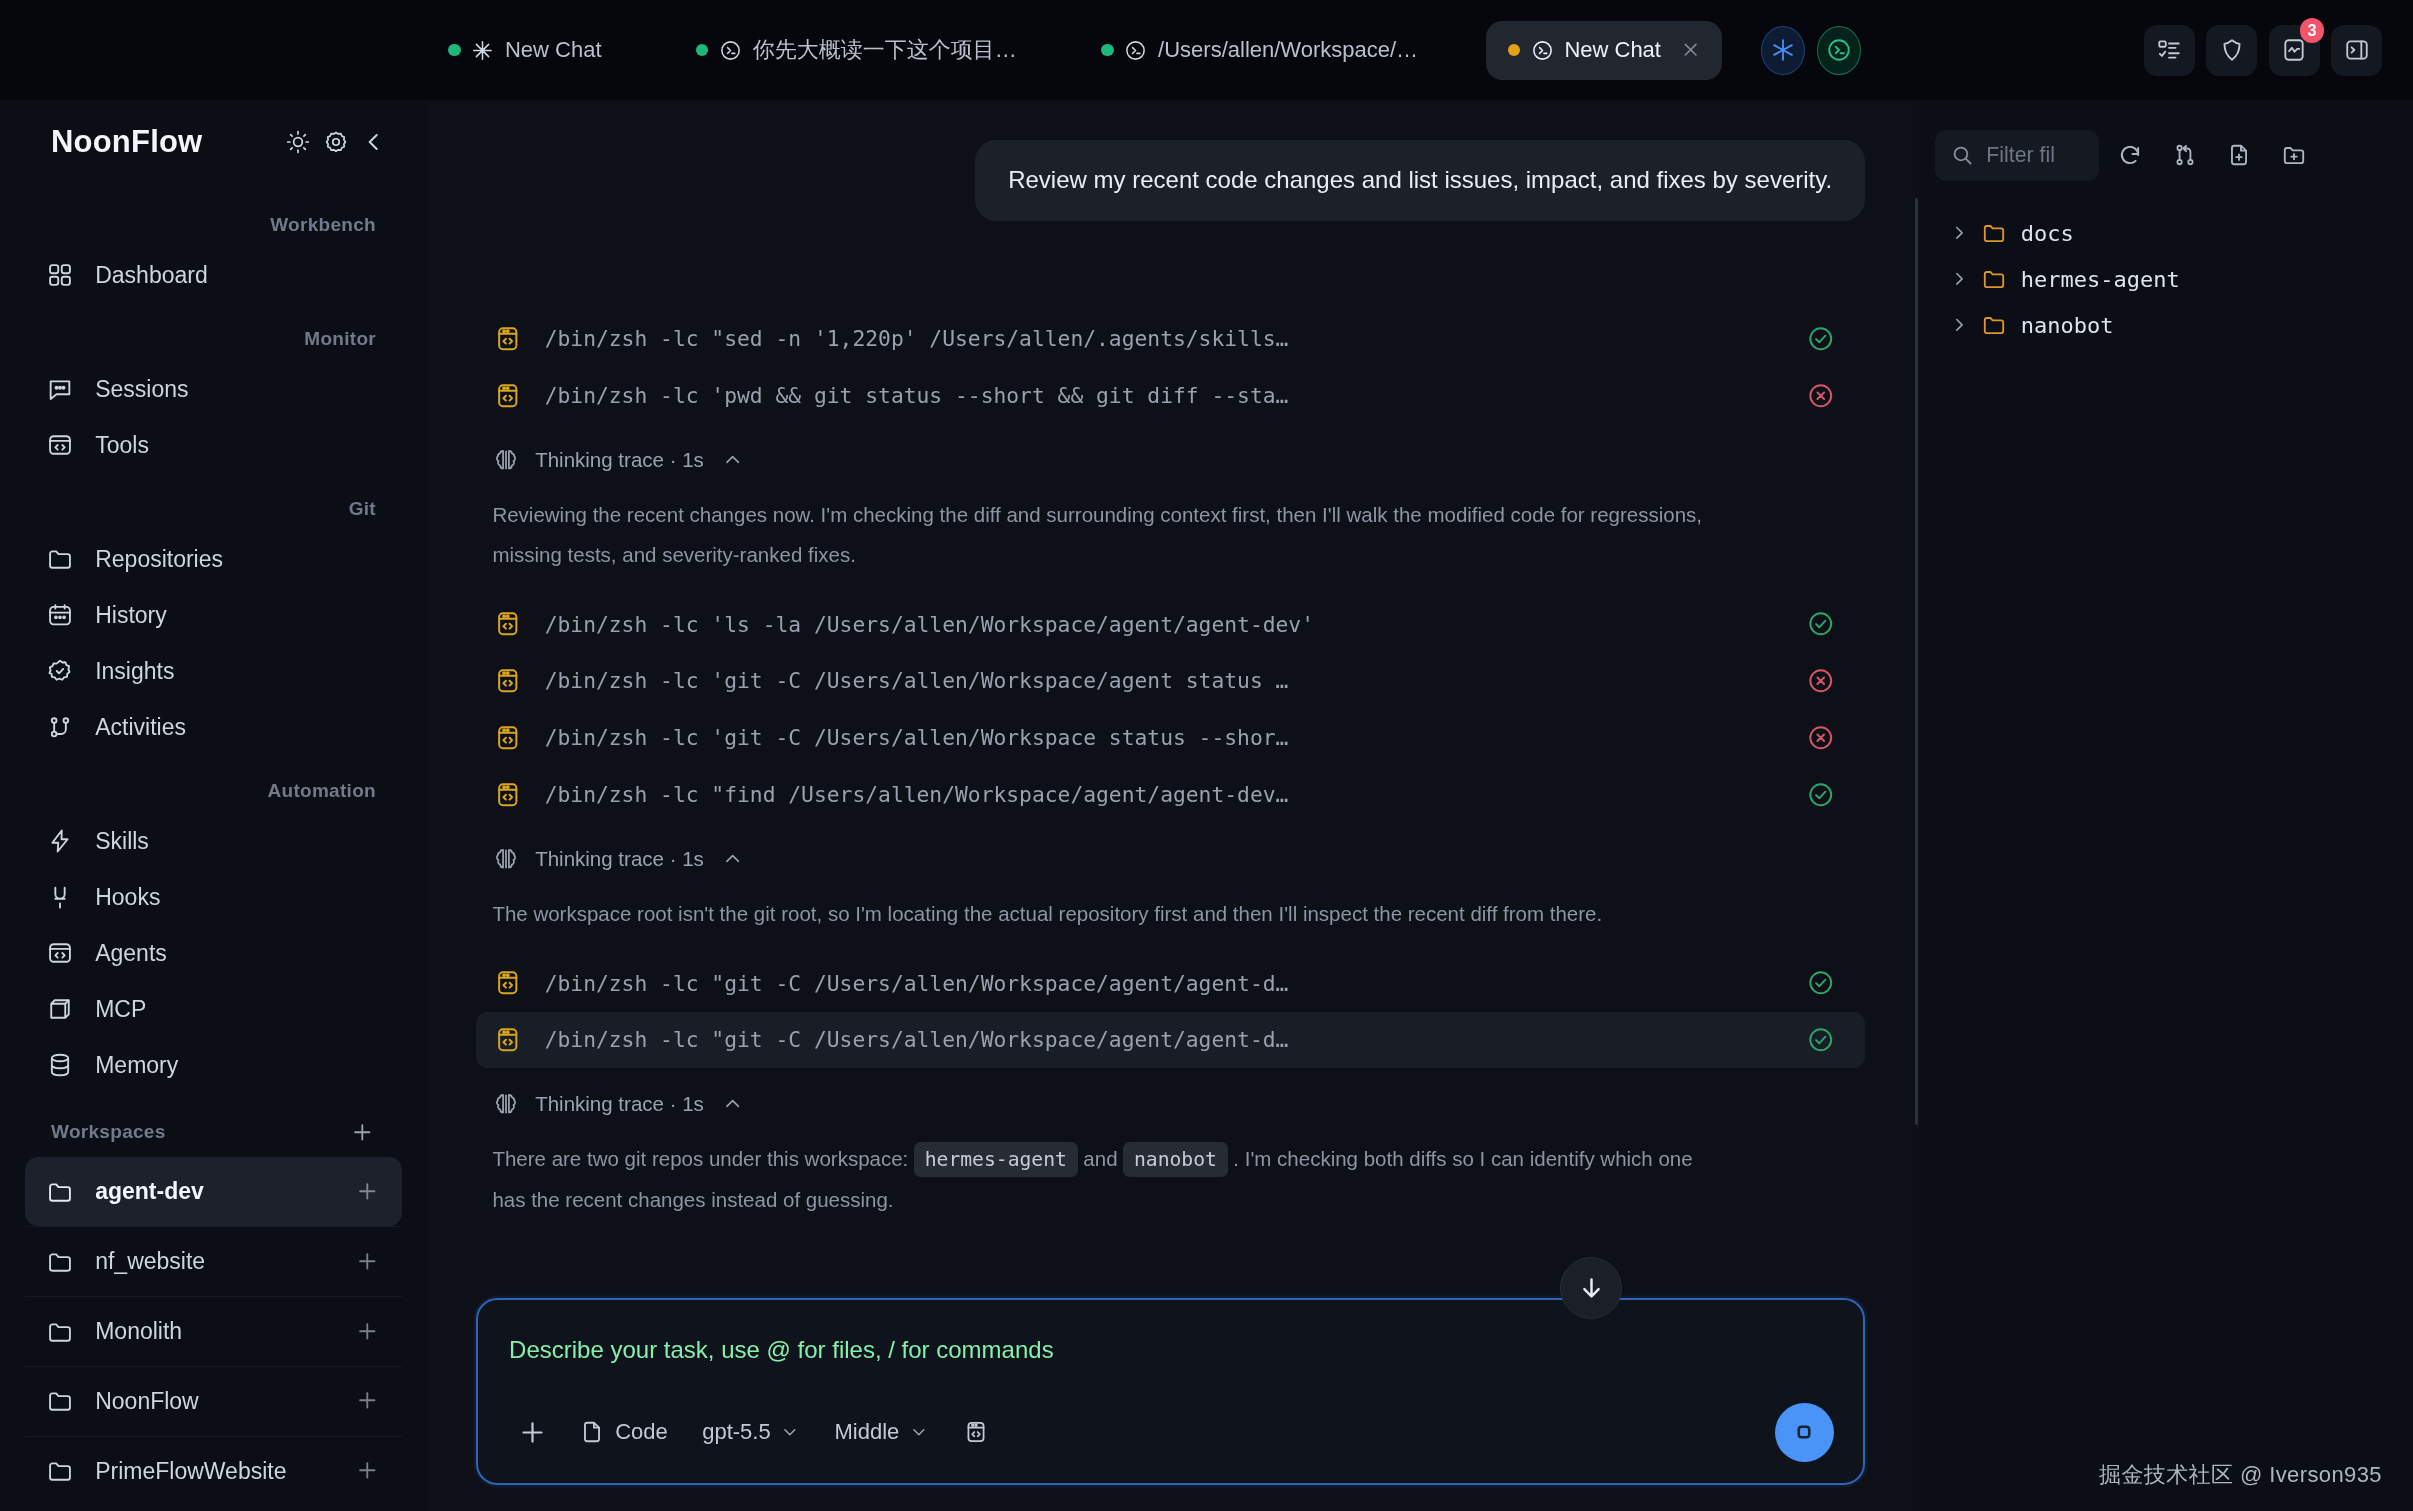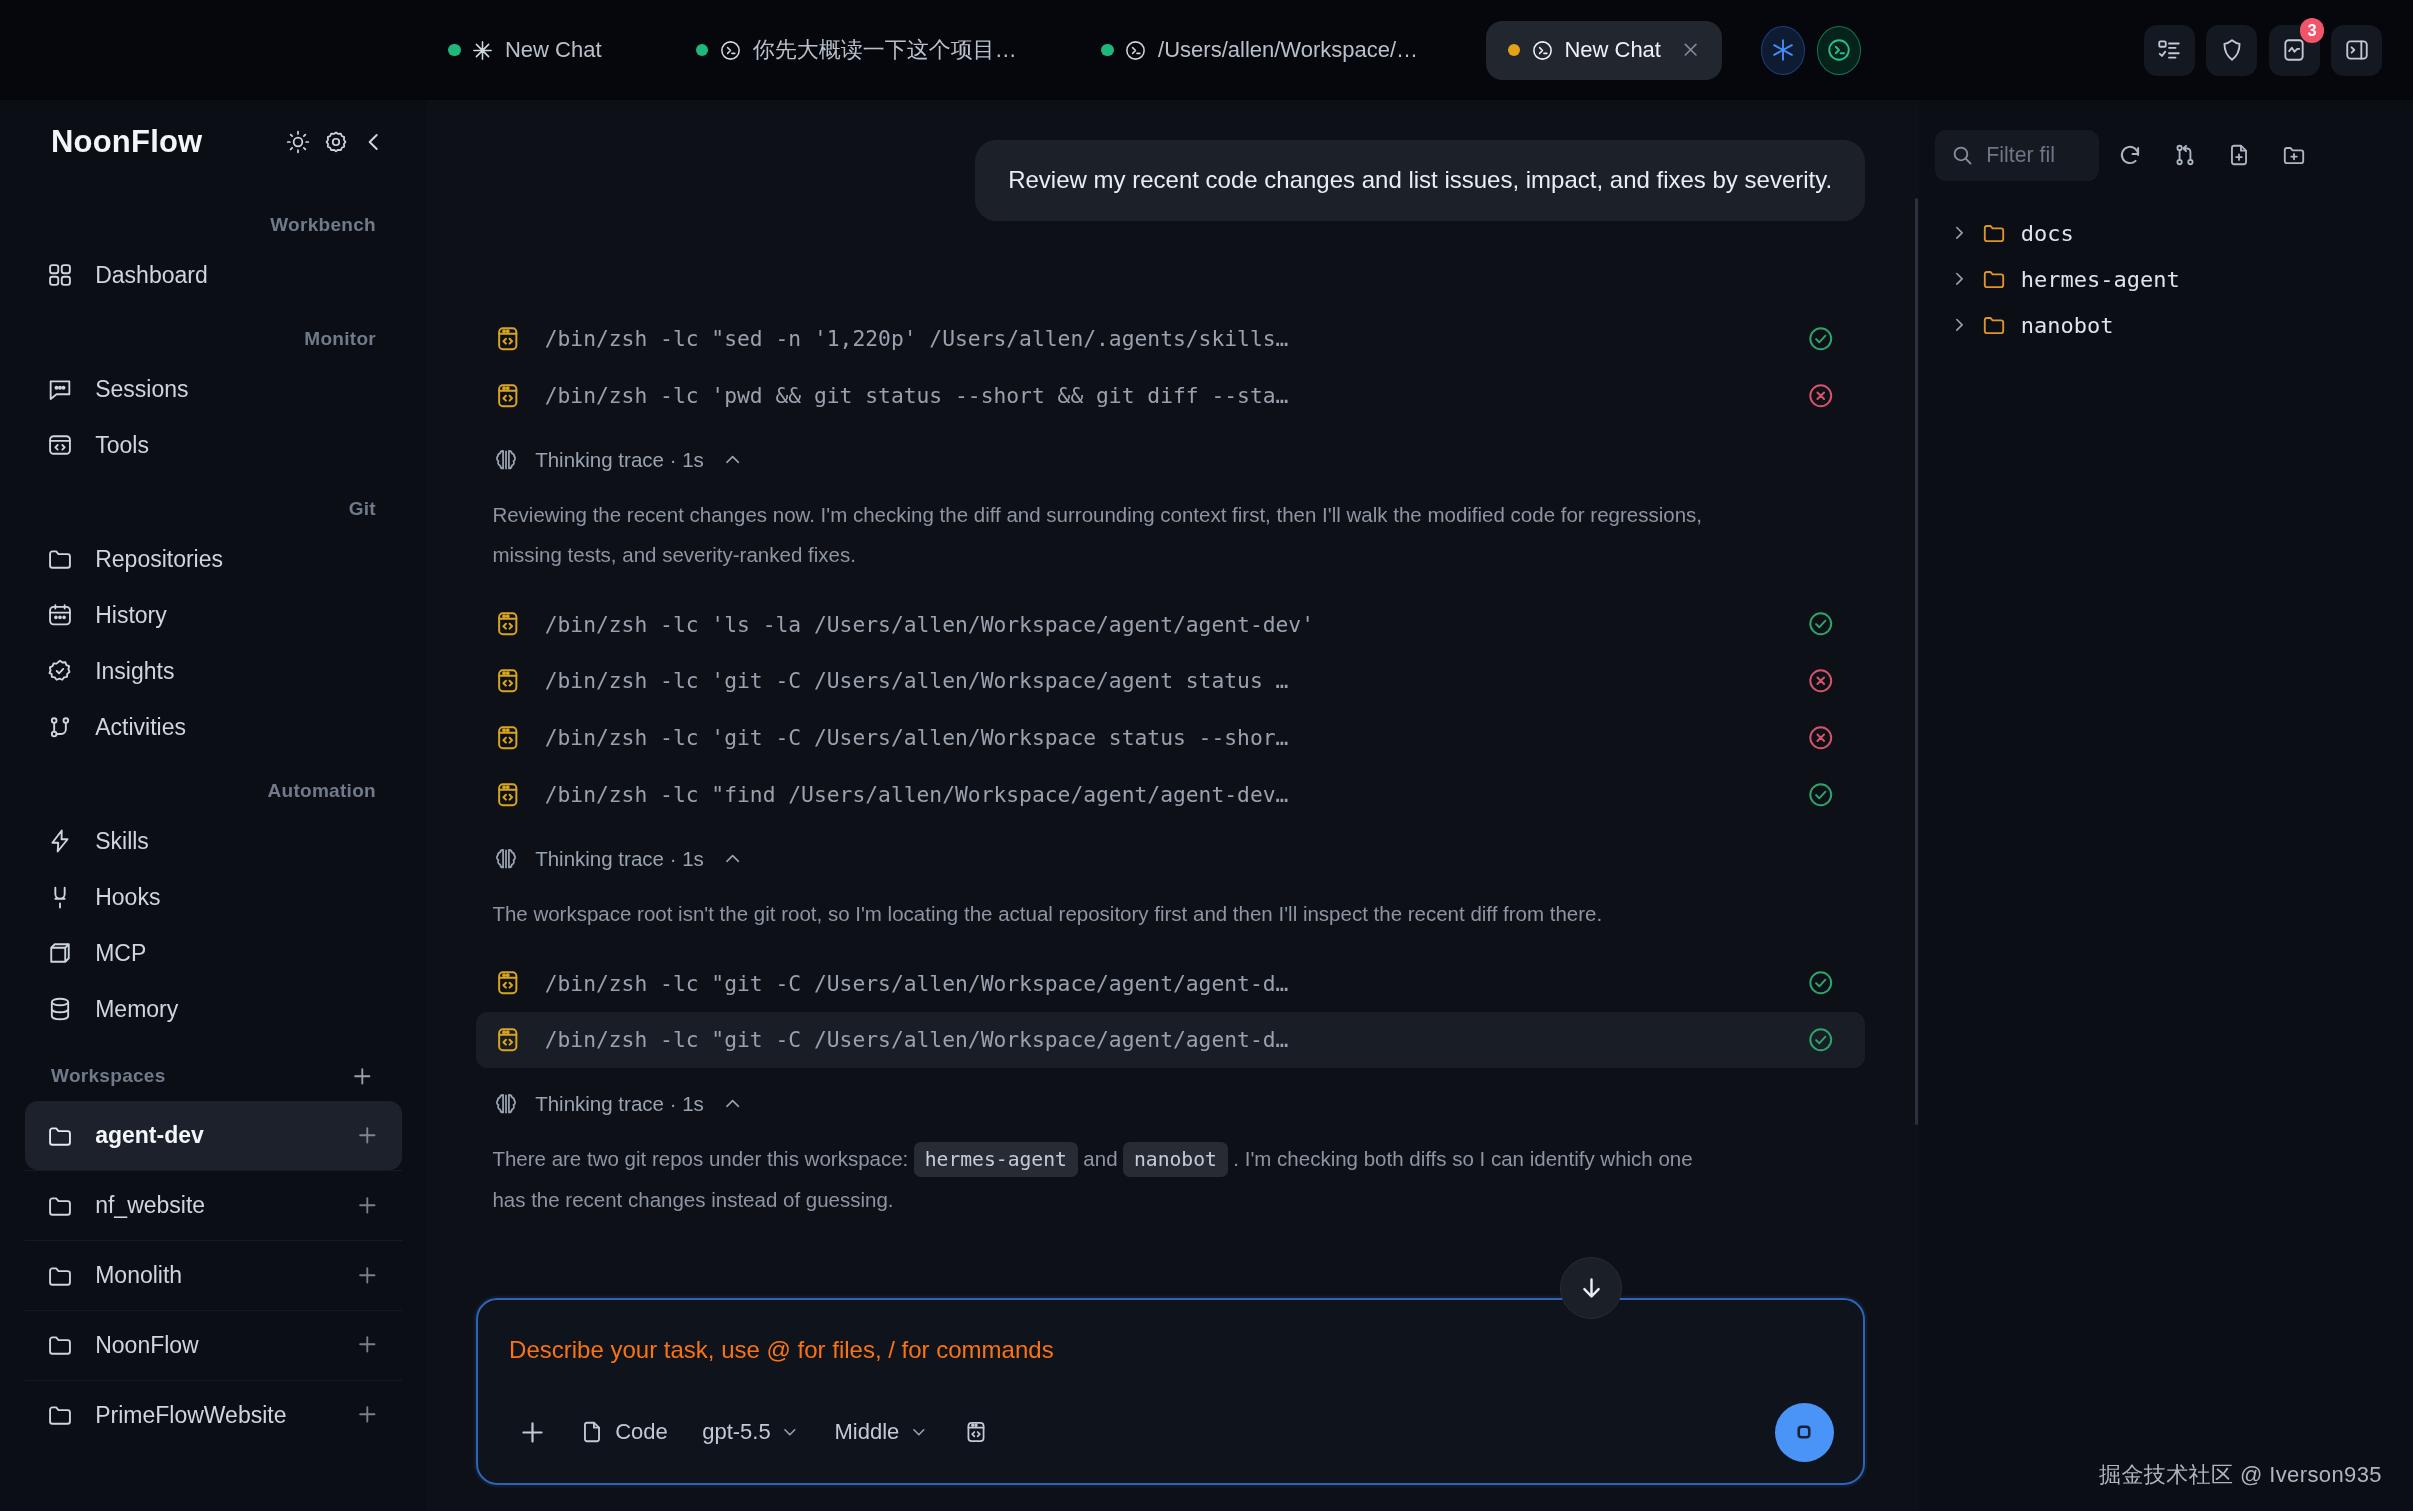--- a/index.html
+++ b/index.html
@@ -199,21 +199,21 @@
   }
   .scrolldown svg { width: 31px; height: 31px; display:block; }
 
   
   .composer-wrap { flex: 0 0 auto; padding: 6.6px 49px 26px 49px; }
   .composer {
     border: 2.5px solid #2f63b8; border-radius: 21.3px;
     background: #0f131b; padding: 24.6px 29.5px 21.3px 29.5px;
     box-shadow: 0 0 0 2.5px rgba(47,99,184,.12);
   }
-  .composer-ph { color: #f97316; font-size: 24px; padding: 11.5px 1.6px 39px 1.6px; }
+  .composer-ph { color: #86efac; font-size: 24px; padding: 11.5px 1.6px 39px 1.6px; }
   .composer-bar { display: flex; align-items: center; gap: 0; }
   .cbtn {
     display: flex; align-items: center; gap: 9.8px;
     color: #c3cad5; font-size: 22px; cursor: pointer;
     padding: 6.6px 9.8px; border-radius: 9.8px;
   }
   .cbtn svg { display: block; }
   .cbtn.plus { margin-right: 11.5px; }
   .cbtn.plus svg { width: 31px; height: 31px; }
   .cbtn .ci { width: 26px; height: 26px; flex:0 0 26px; display:flex; align-items:center; justify-content:center;}
@@ -488,20 +488,30 @@
           </span>
           <span>Skills</span>
         </div>
         <div class="sb-item">
           <span class="ic">
             <svg viewBox="0 0 24 24" fill="none" stroke="#cfd5df" stroke-width="1.6" stroke-linecap="round" stroke-linejoin="round">
               <path d="M8 4v5.5a4 4 0 008 0V4M12 17.5V21M8 13.5h8"></path>
             </svg>
           </span>
           <span>Hooks</span>
+        </div>
+        <div class="sb-item">
+          <span class="ic">
+            <svg viewBox="0 0 24 24" fill="none" stroke="#cfd5df" stroke-width="1.6" stroke-linecap="round" stroke-linejoin="round">
+              <rect x="3.5" y="4.5" width="17" height="15" rx="3"></rect>
+                <path d="M3.5 8.5h17"></path>
+              <path d="M10 12l-2 2 2 2M14 12l2 2-2 2"></path>
+            </svg>
+          </span>
+          <span>Agents</span>
         </div>
         <div class="sb-item">
           <span class="ic">
             <svg viewBox="0 0 24 24" fill="none" stroke="#cfd5df" stroke-width="1.6" stroke-linejoin="round">
               <path d="M4.5 7.5l3-3h12v12l-3 3h-12z"></path>
                 <path d="M4.5 7.5h12v12M16.5 7.5l3-3"></path>
             </svg>
           </span>
           <span>MCP</span>
         </div>

